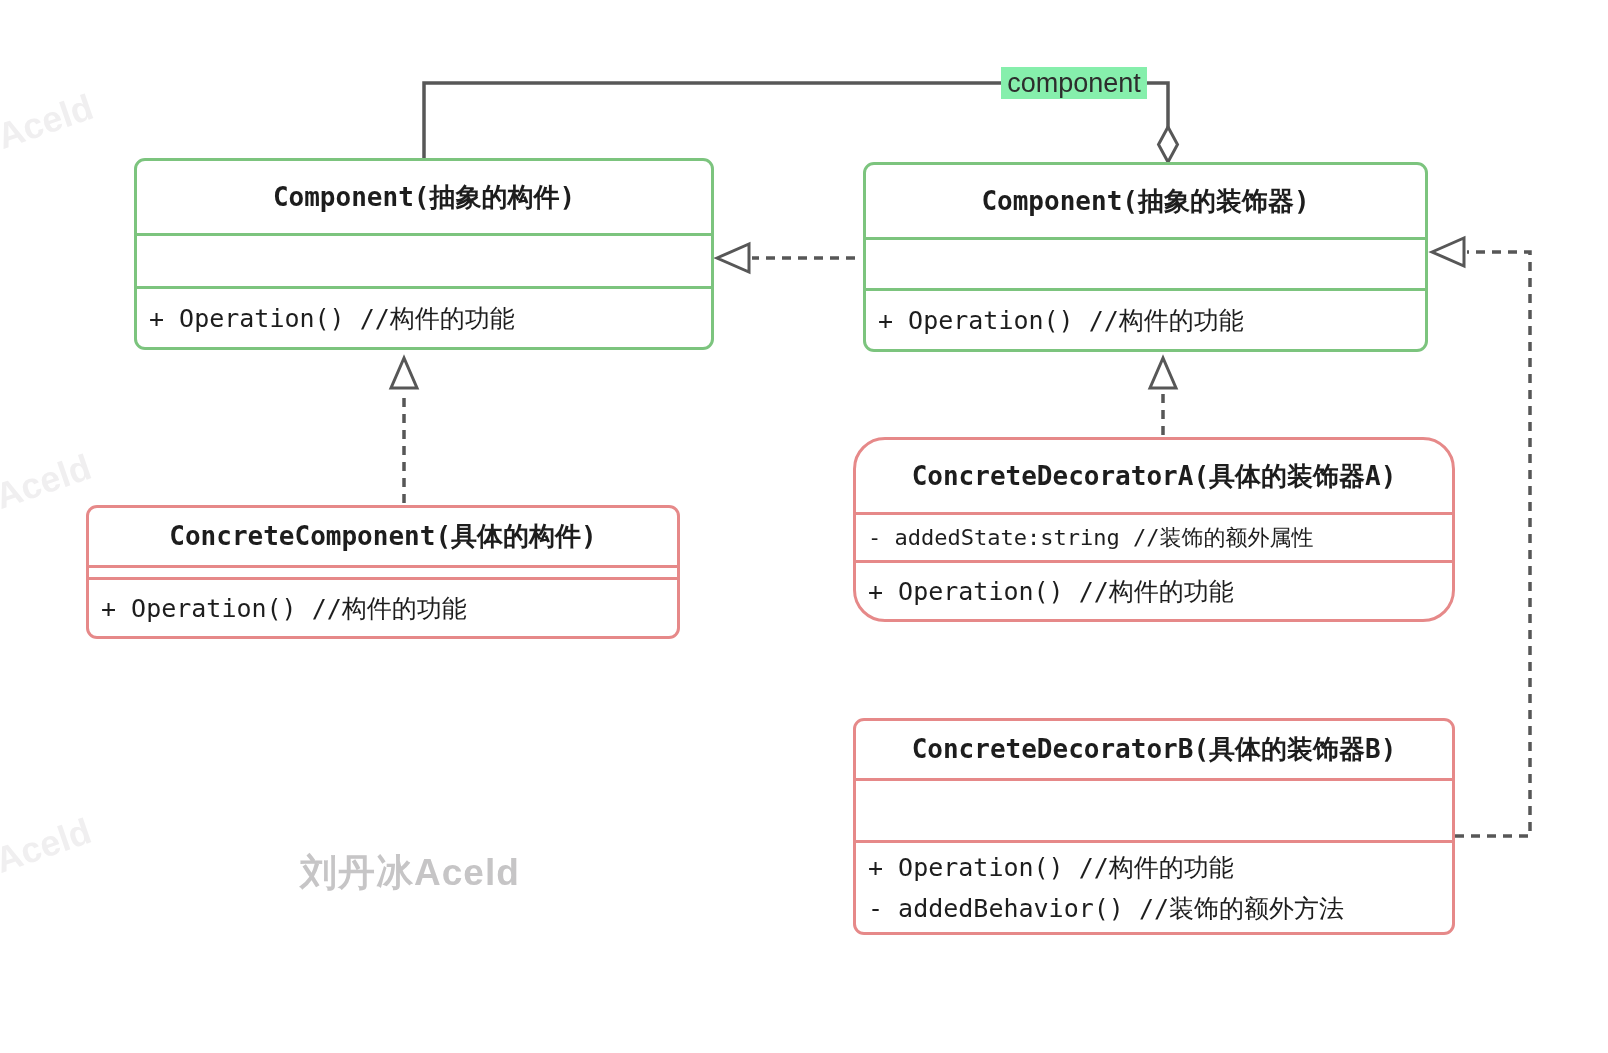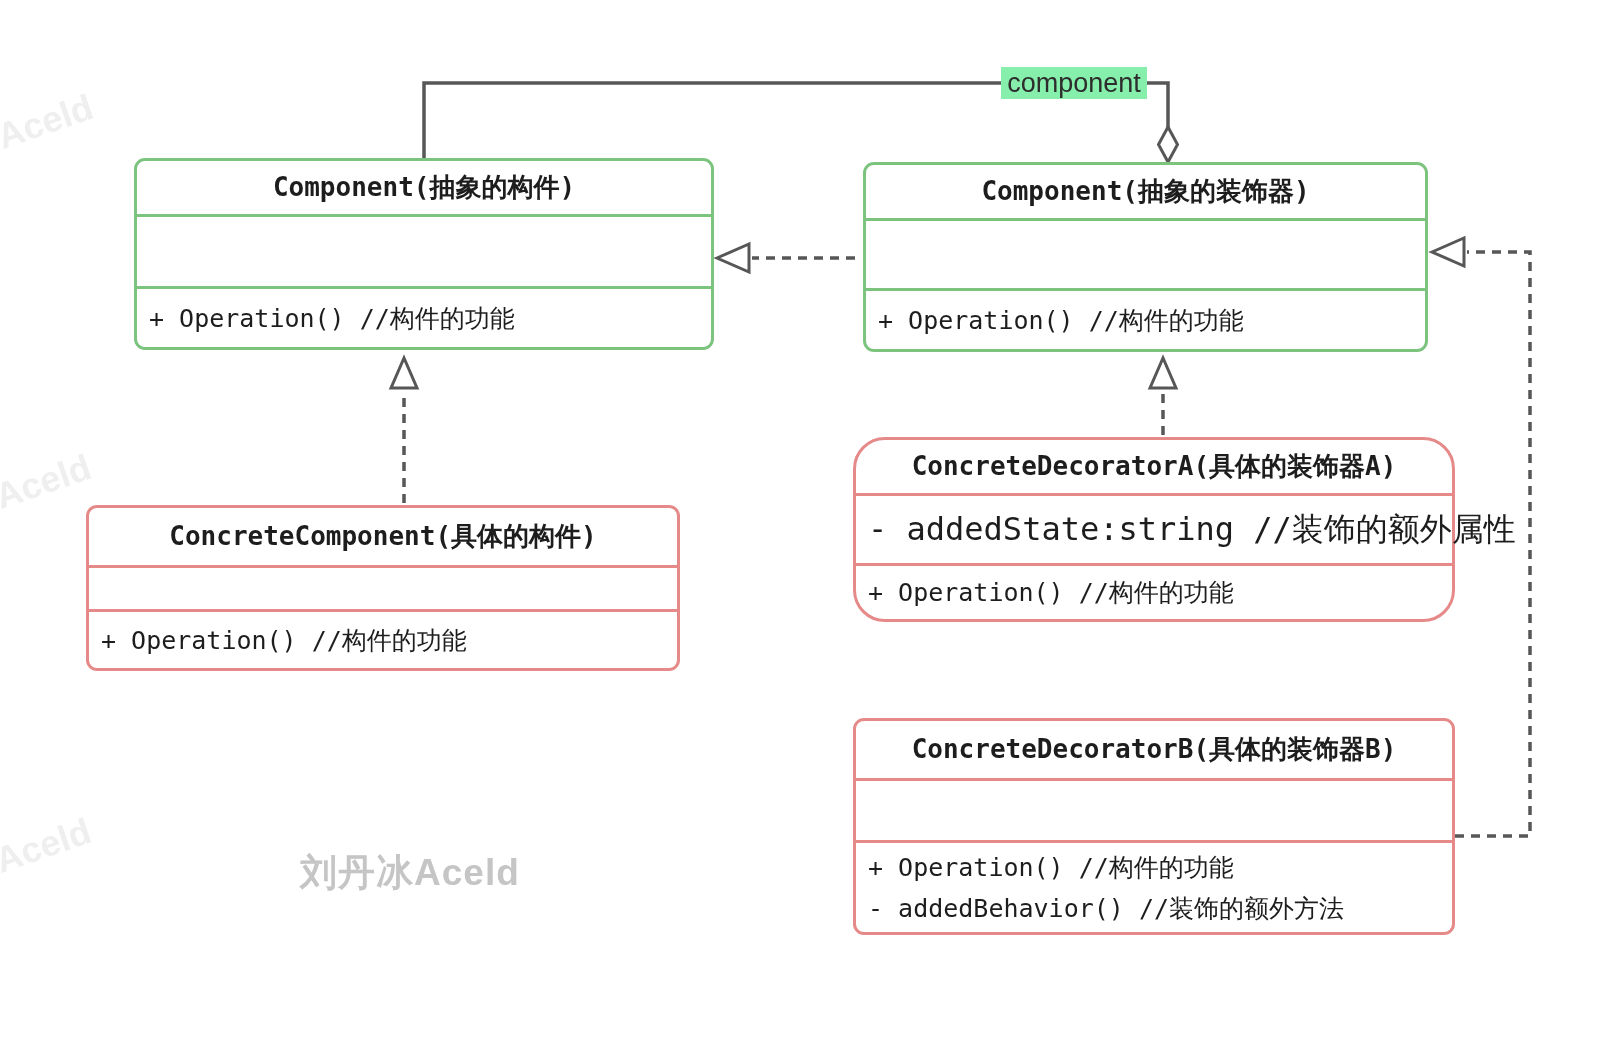--- a/index.html
+++ b/index.html
@@ -26,41 +26,41 @@
     box-sizing:border-box;
     display:flex;
     flex-direction:column;
   }
   .abstract { border-color:#7cc47e; }
   .abstract .box-header, .abstract .box-middle, .abstract .box-attrs { border-color:#7cc47e; }
   .concrete { border-color:#e68989; }
   .concrete .box-header, .concrete .box-middle, .concrete .box-attrs { border-color:#e68989; }
 
   .box-header {
-    height:56px;
+    height:75px;
     border-bottom:3px solid;
     display:flex; align-items:center; justify-content:center;
     font-weight:bold; font-size:26px;
     box-sizing:border-box;
   }
   .box-middle { flex:1; border-bottom:3px solid; box-sizing:border-box; }
   .box-attrs {
-    height:70px; border-bottom:3px solid; box-sizing:border-box;
-    display:flex; align-items:center; padding-left:12px; font-size:32px;
+    height:48px; border-bottom:3px solid; box-sizing:border-box;
+    display:flex; align-items:center; padding-left:12px; font-size:22px;
   }
   .box-footer {
     height:58px; box-sizing:border-box;
     display:flex; flex-direction:column; justify-content:center;
     padding-left:12px; font-size:25px; row-gap:8px;
   }
   .member-row { white-space:pre; }
 
   #box-component            { left:134px; top:158px; width:580px; height:192px; }
   #box-decorator            { left:863px; top:162px; width:565px; height:190px; }
-  #box-concrete-component   { left:86px;  top:505px; width:594px; height:166px; }
+  #box-concrete-component   { left:86px;  top:505px; width:594px; height:134px; }
   #box-concrete-component .box-header { height:60px; }
   #box-concrete-component .box-footer { height:56px; }
   #box-concrete-decorator-a { left:853px; top:437px; width:602px; height:185px;border-radius:32px; }
   #box-concrete-decorator-a .box-footer { height:62px; }
   #box-concrete-decorator-b { left:853px; top:718px; width:602px; height:217px; }
   #box-concrete-decorator-b .box-header { height:60px; }
   #box-concrete-decorator-b .box-footer { height:89px; }
 
   
   .edge-label {

